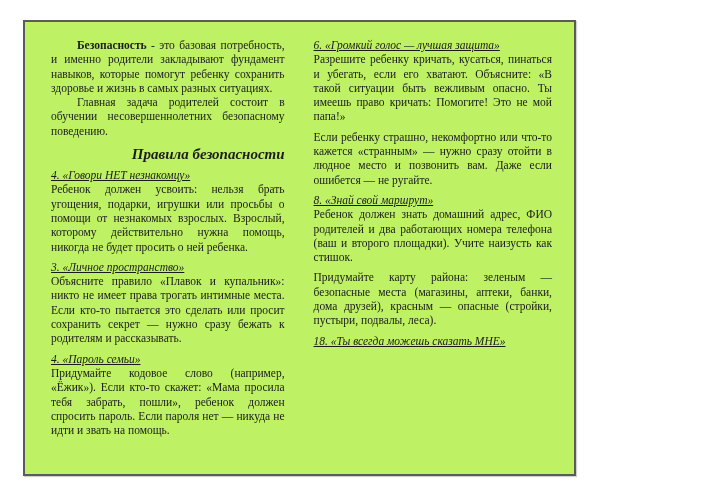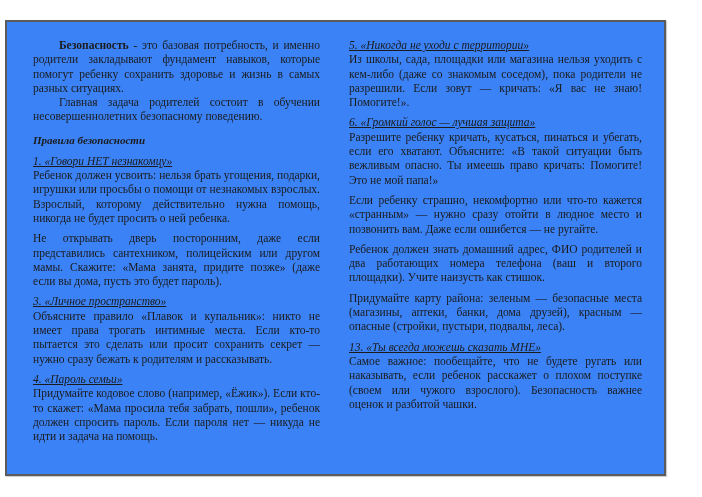--- a/index.html
+++ b/index.html
@@ -10,27 +10,27 @@
   body {
     width: 702px;
     height: 497px;
     position: relative;
     font-family: "Liberation Serif", "DejaVu Serif", serif;
     color: #1b1b1b;
     overflow: hidden;
   }
   .frame {
     position: absolute;
-    left: 5px;
+    left: 23px;
     top: 20px;
-    width: 661px;
+    width: 553px;
     height: 456px;
     box-sizing: border-box;
     border: 2px solid #5b5b5b;
-    background: #3b82f6;
+    background: #bef264;
     box-shadow: 1px 1px 1px rgba(0,0,0,0.18);
   }
   .content {
     display: flex;
     gap: 29px;
     padding: 16px 22px 10px 26px;
   }
   .col {
     box-sizing: border-box;
   }
@@ -41,24 +41,24 @@
     margin: 0;
     font-size: 11.5px;
     line-height: 14.3px;
     text-align: justify;
   }
   .indent { text-indent: 26px; }
   .lead-word { font-weight: bold; }
 
   .rules-heading {
     margin: 9px 0 1px 0;
-    text-align: left;
+    text-align: right;
     font-weight: bold;
     font-style: italic;
-    font-size: 11px;
+    font-size: 15px;
     line-height: 15px;
   }
 
   .section { margin-top: 6px; }
   .col-right .section:first-child { margin-top: 0; }
   .col-left .section:first-child { margin-top: 1px; }
 
   .section-title {
     margin: 0;
     font-size: 11.5px;
@@ -74,62 +74,57 @@
 <div class="frame">
   <div class="content">
 
     <div class="col col-left">
       <p class="body-text indent"><span class="lead-word">Безопасность</span><span> - это базовая потребность, и именно родители закладывают фундамент навыков, которые помогут ребенку сохранить здоровье и жизнь в самых разных ситуациях.</span></p>
       <p class="body-text indent">Главная задача родителей состоит в обучении несовершеннолетних безопасному поведению.</p>
 
       <p class="rules-heading">Правила безопасности</p>
 
       <div class="section">
-        <p class="section-title">1. «Говори НЕТ незнакомцу»</p>
+        <p class="section-title">4. «Говори НЕТ незнакомцу»</p>
         <p class="section-body">Ребенок должен усвоить: нельзя брать угощения, подарки, игрушки или просьбы о помощи от незнакомых взрослых. Взрослый, которому действительно нужна помощь, никогда не будет просить о ней ребенка.</p>
       </div>
 
       <div class="section">
-        <p class="section-body">Не открывать дверь посторонним, даже если представились сантехником, полицейским или другом мамы. Скажите: «Мама занята, придите позже» (даже если вы дома, пусть это будет пароль).</p>
       </div>
 
       <div class="section">
         <p class="section-title">3. «Личное пространство»</p>
         <p class="section-body">Объясните правило «Плавок и купальник»: никто не имеет права трогать интимные места. Если кто-то пытается это сделать или просит сохранить секрет — нужно сразу бежать к родителям и рассказывать.</p>
       </div>
 
       <div class="section">
         <p class="section-title">4. «Пароль семьи»</p>
-        <p class="section-body">Придумайте кодовое слово (например, «Ёжик»). Если кто-то скажет: «Мама просила тебя забрать, пошли», ребенок должен спросить пароль. Если пароля нет — никуда не идти и задача на помощь.</p>
+        <p class="section-body">Придумайте кодовое слово (например, «Ёжик»). Если кто-то скажет: «Мама просила тебя забрать, пошли», ребенок должен спросить пароль. Если пароля нет — никуда не идти и звать на помощь.</p>
       </div>
     </div>
 
     <div class="col col-right">
-      <div class="section">
-        <p class="section-title">5. «Никогда не уходи с территории»</p>
-        <p class="section-body">Из школы, сада, площадки или магазина нельзя уходить с кем-либо (даже со знакомым соседом), пока родители не разрешили. Если зовут — кричать: «Я вас не знаю! Помогите!».</p>
-      </div>
 
       <div class="section">
         <p class="section-title">6. «Громкий голос — лучшая защита»</p>
         <p class="section-body">Разрешите ребенку кричать, кусаться, пинаться и убегать, если его хватают. Объясните: «В такой ситуации быть вежливым опасно. Ты имеешь право кричать: Помогите! Это не мой папа!»</p>
       </div>
 
       <div class="section">
         <p class="section-body">Если ребенку страшно, некомфортно или что-то кажется «странным» — нужно сразу отойти в людное место и позвонить вам. Даже если ошибется — не ругайте.</p>
       </div>
 
       <div class="section">
+        <p class="section-title">8. «Знай свой маршрут»</p>
         <p class="section-body">Ребенок должен знать домашний адрес, ФИО родителей и два работающих номера телефона (ваш и второго площадки). Учите наизусть как стишок.</p>
       </div>
 
       <div class="section">
         <p class="section-body">Придумайте карту района: зеленым — безопасные места (магазины, аптеки, банки, дома друзей), красным — опасные (стройки, пустыри, подвалы, леса).</p>
       </div>
 
       <div class="section">
-        <p class="section-title">13. «Ты всегда можешь сказать МНЕ»</p>
-        <p class="section-body">Самое важное: пообещайте, что не будете ругать или наказывать, если ребенок расскажет о плохом поступке (своем или чужого взрослого). Безопасность важнее оценок и разбитой чашки.</p>
+        <p class="section-title">18. «Ты всегда можешь сказать МНЕ»</p>
       </div>
     </div>
 
   </div>
 </div>
 
 </body></html>

